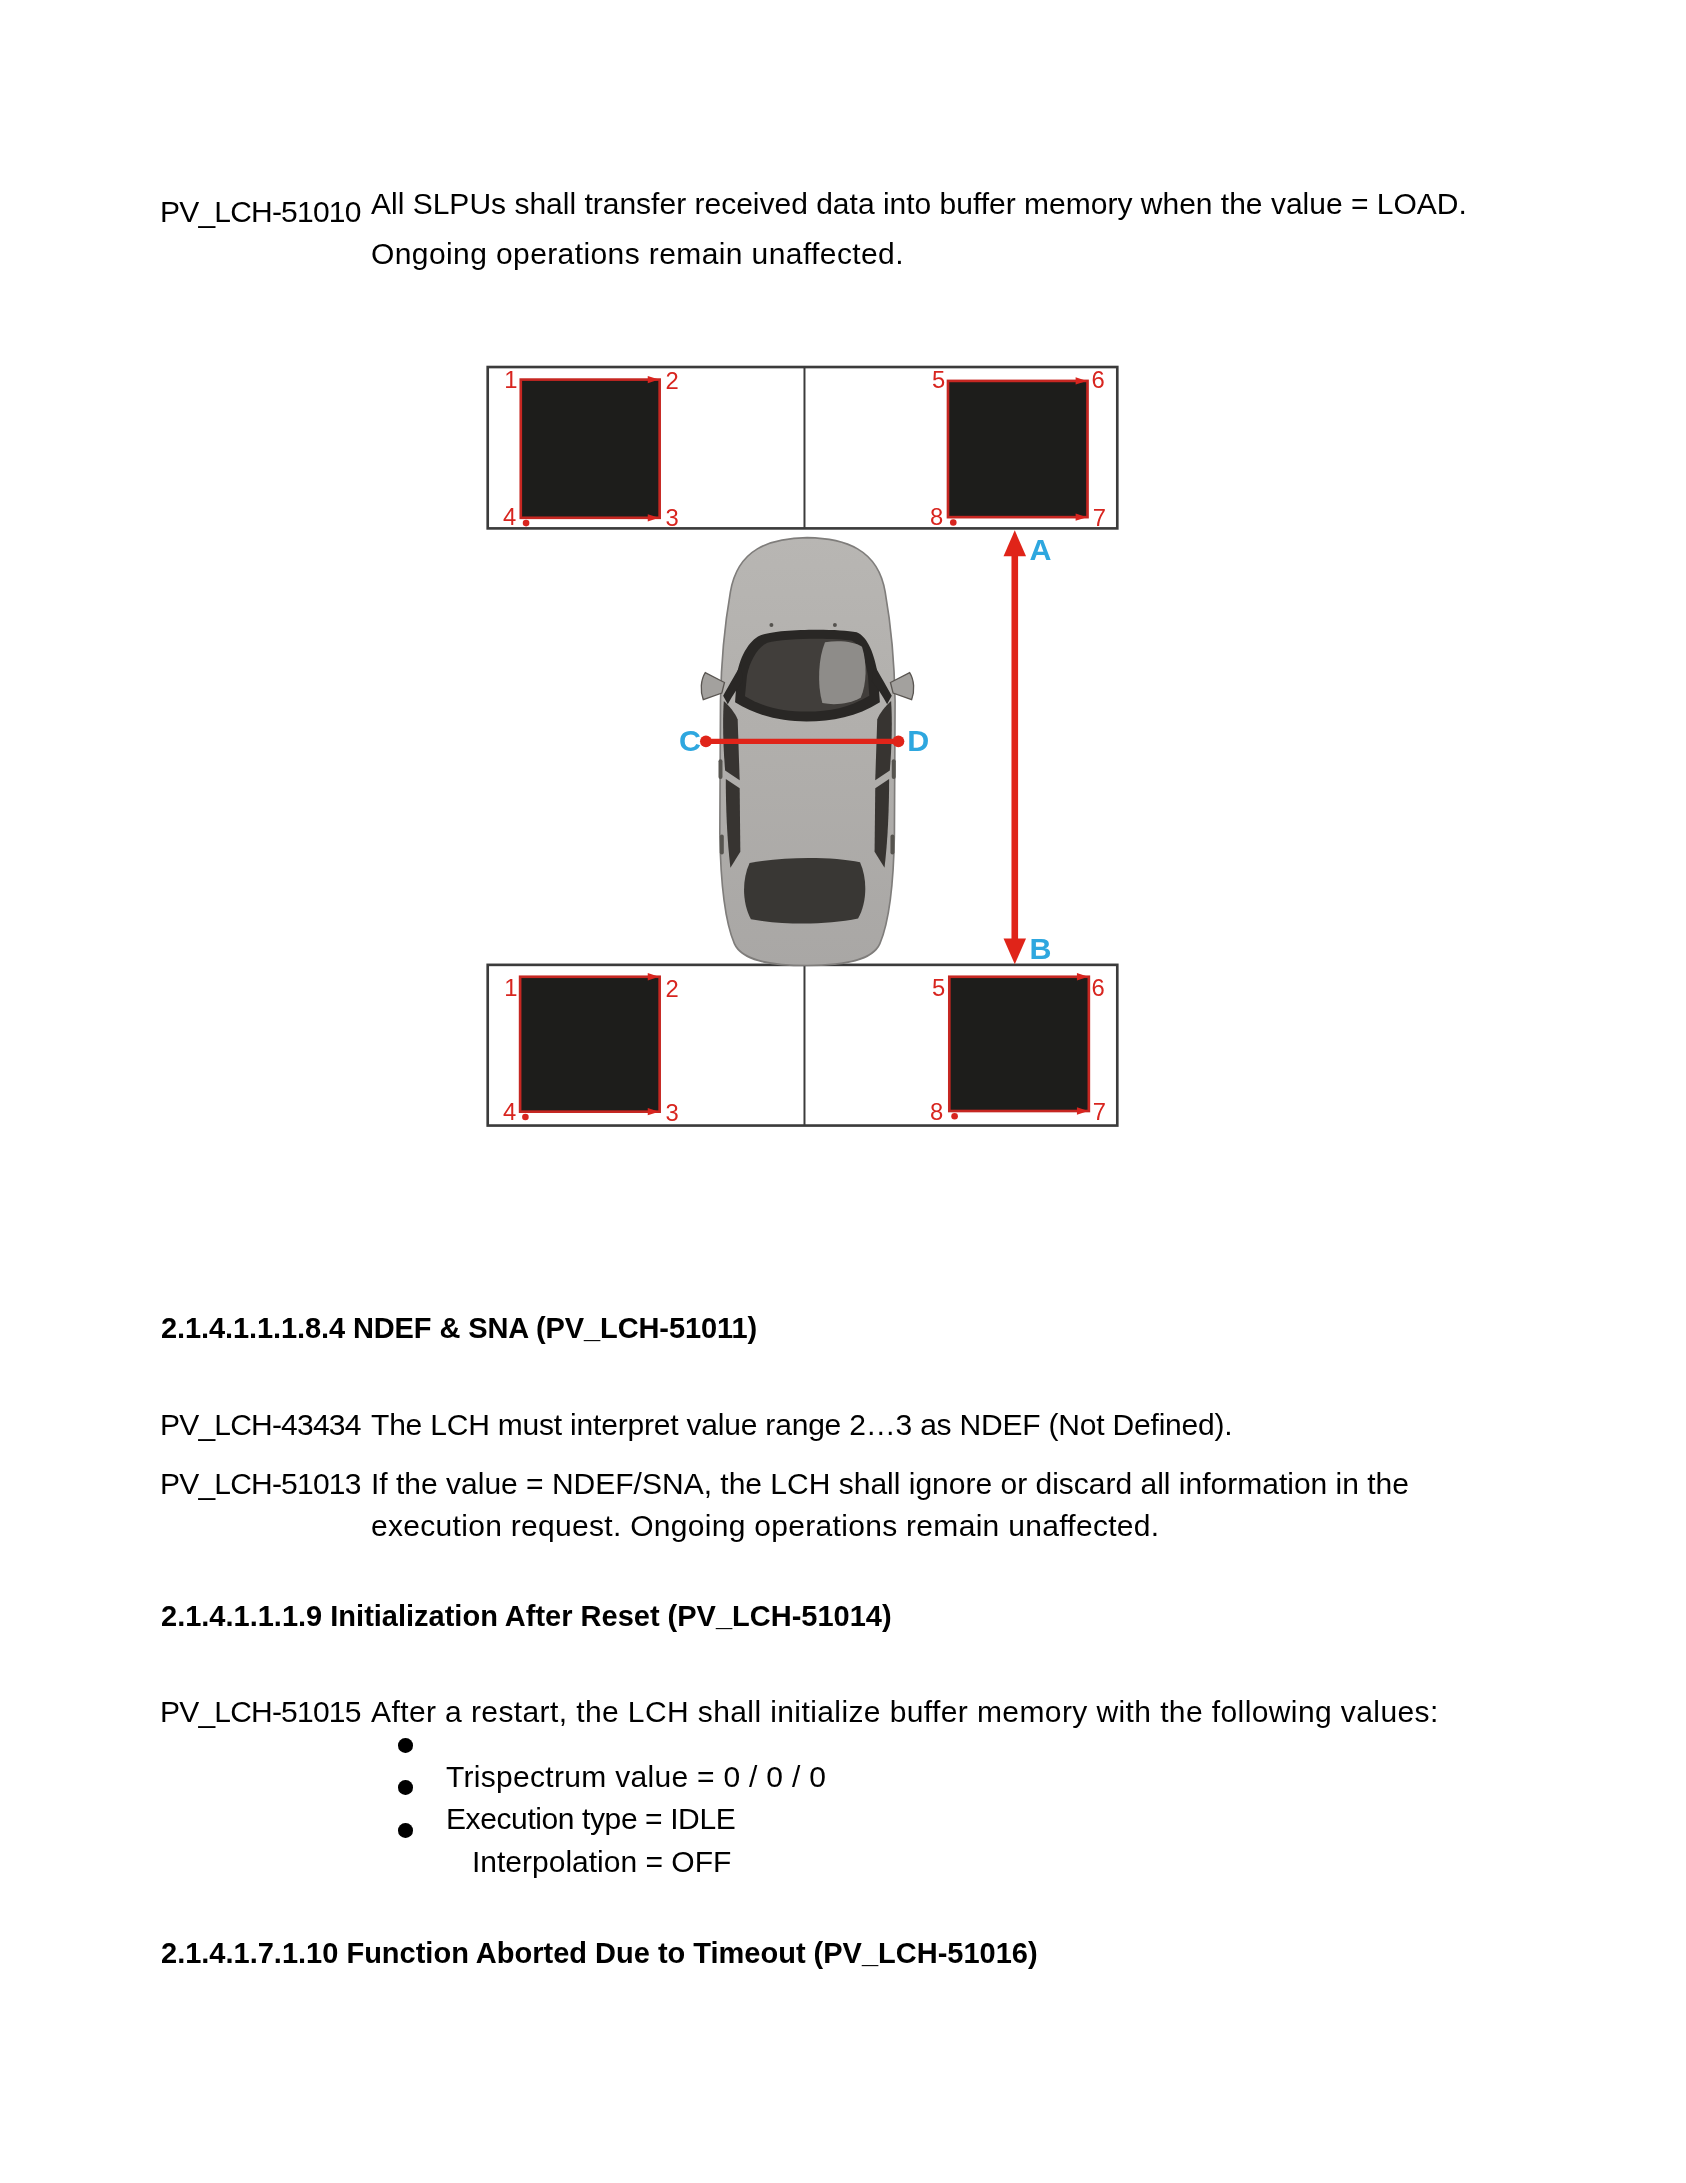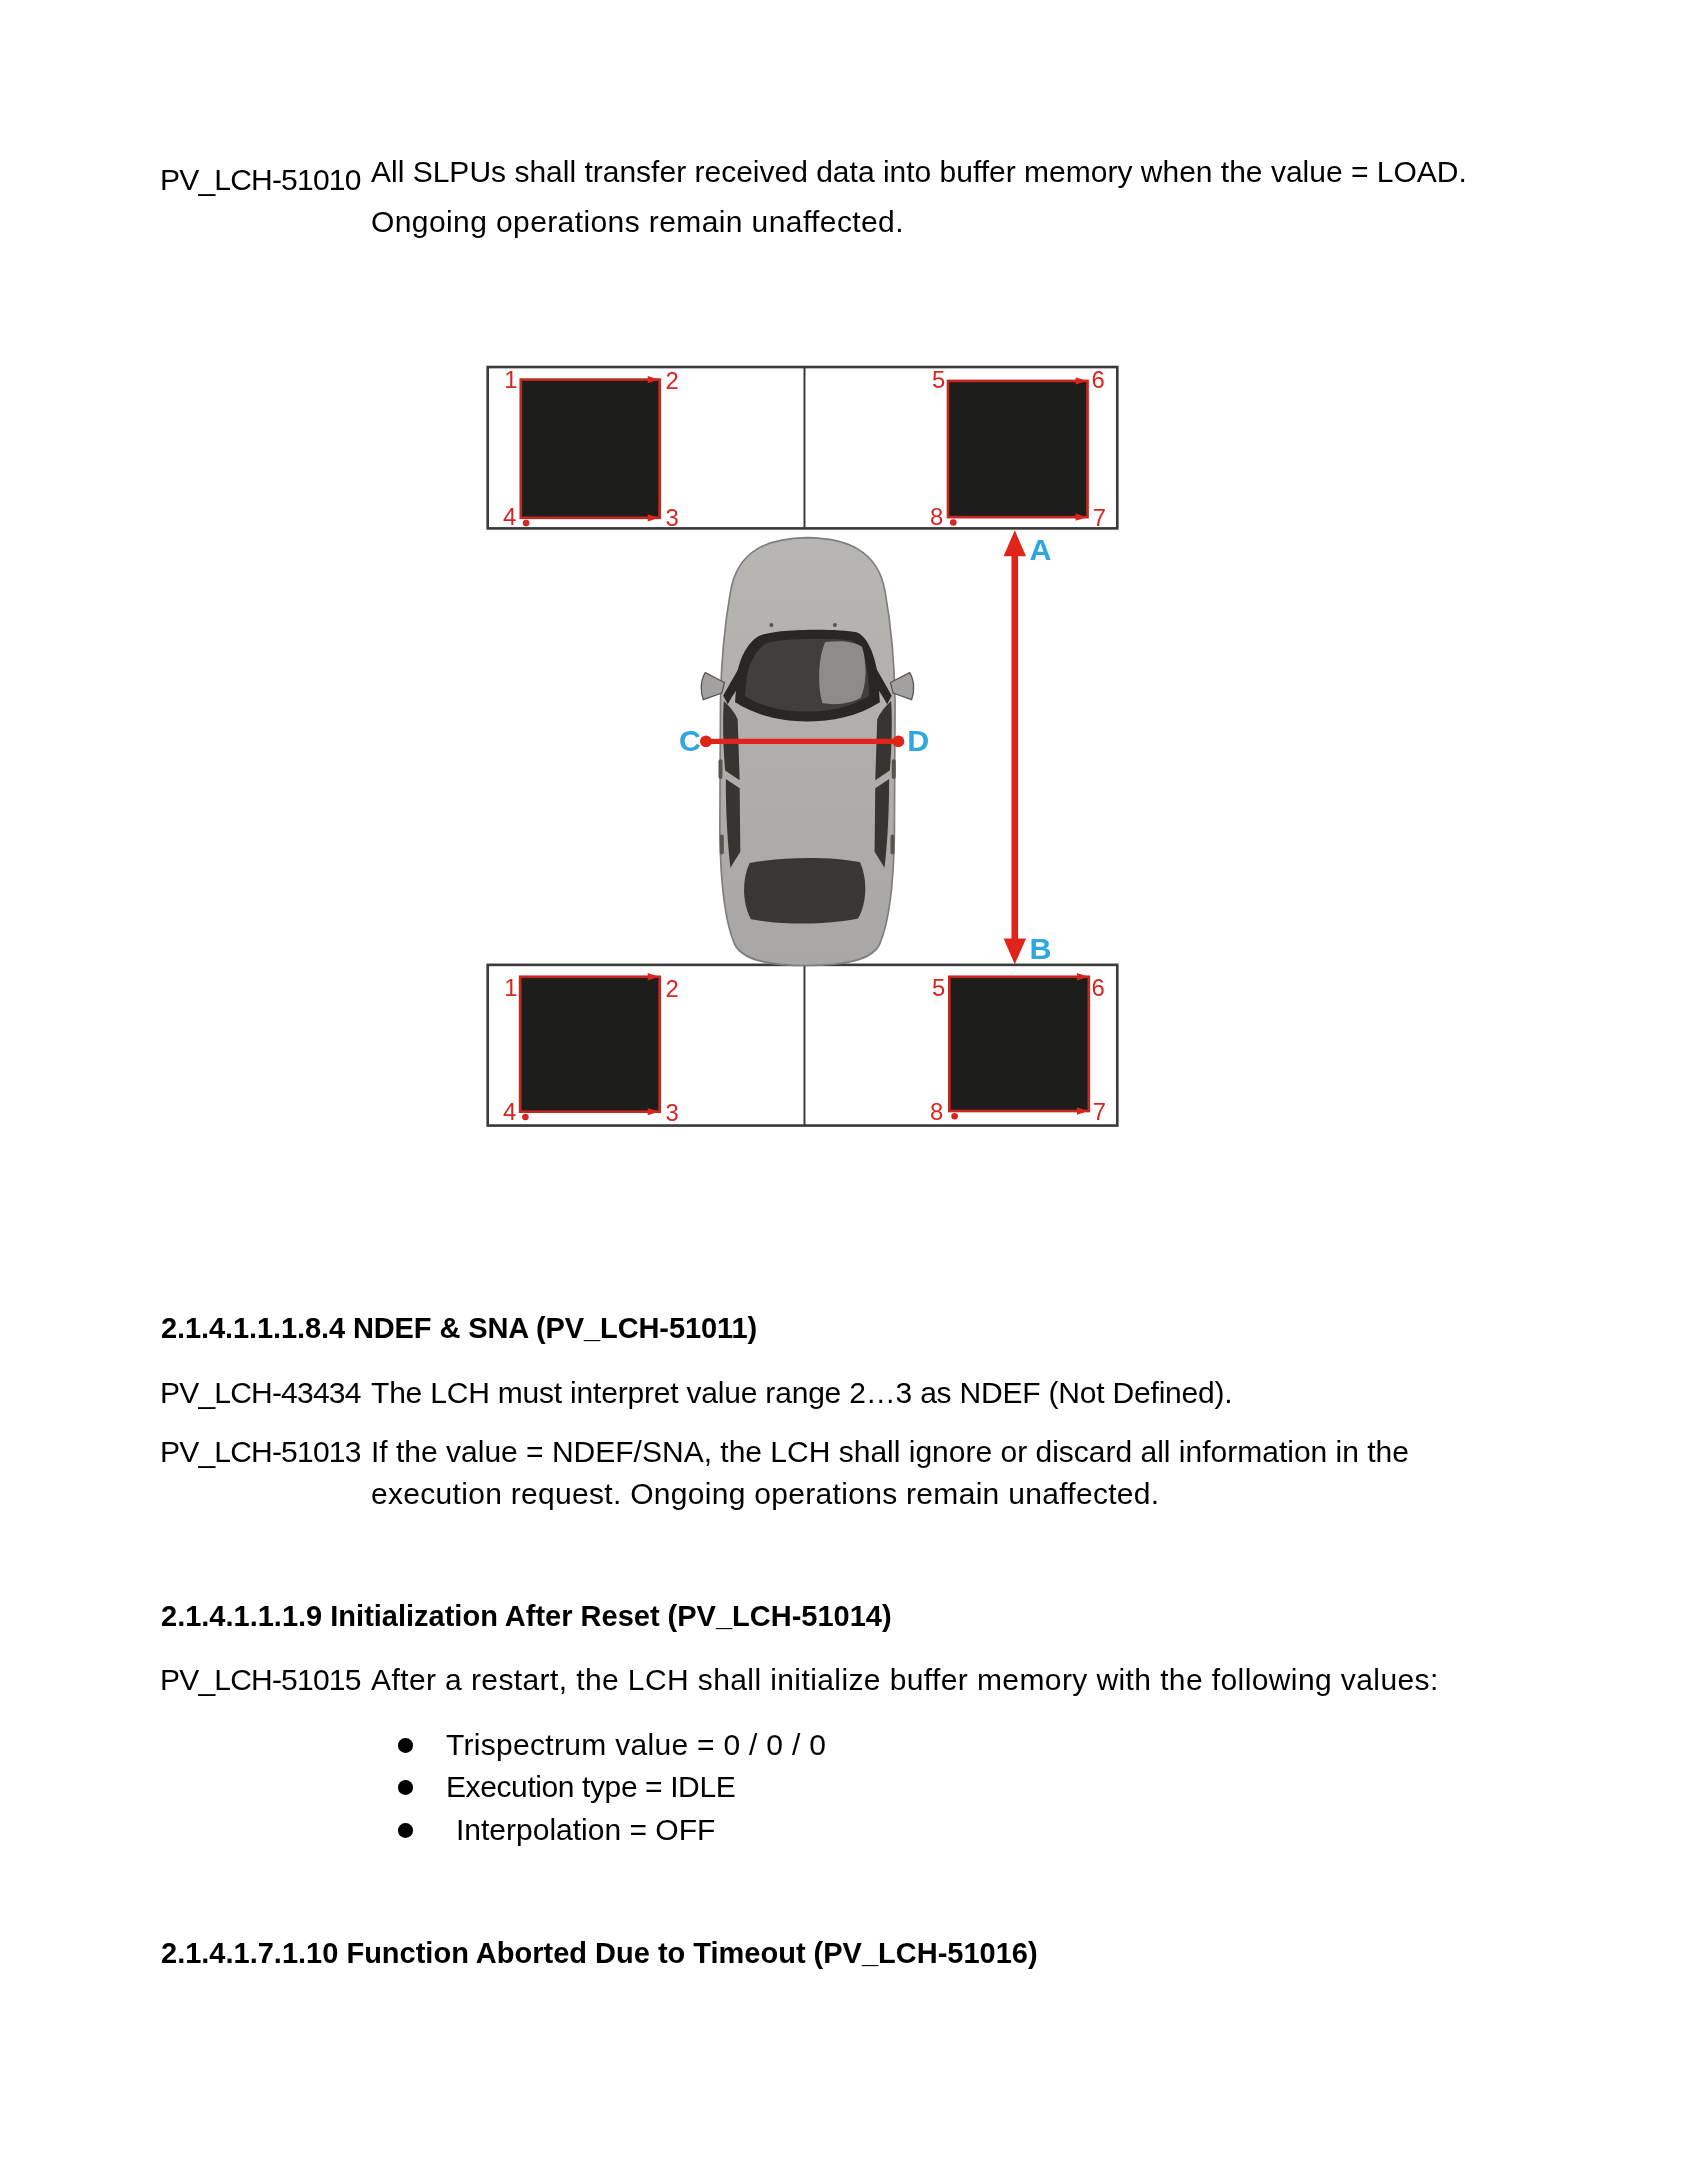--- a/index.html
+++ b/index.html
@@ -1,18 +1,18 @@
 <!DOCTYPE html>
 <html style="font-size:10.6px"><head>
 <meta charset="utf-8">
 <style>
   html,body{margin:0;padding:0;}
   body{width:1687px;height:2183px;background:#ffffff;position:relative;
        font-family:"Liberation Sans",sans-serif;color:#000;}
-  .ln{position:absolute;white-space:nowrap;font-size:30px;line-height:1;}
+  .ln{position:absolute;white-space:nowrap;font-size:30px;line-height:1;margin-top:32px;}
   .hd{position:absolute;white-space:nowrap;font-size:29px;font-weight:700;line-height:1;text-align:right;}
   .fig{position:absolute;left:0;top:0;}
 </style>
 </head>
 <body>
 
 <div>
   <div class="ln" style="left:160px;top:165px;letter-spacing:-0.8px;">PV_LCH-51010</div>
   <div class="ln" style="left:371px;top:157px;">All SLPUs shall transfer received data into buffer memory when the value = LOAD.</div>
   <div class="ln" style="left:371px;top:207px;letter-spacing:0.4px;">Ongoing operations remain unaffected.</div>
@@ -202,17 +202,17 @@
   <div class="ln" style="left:160px;top:1665px;letter-spacing:-0.8px;">PV_LCH-51015</div>
   <div class="ln" style="left:371px;top:1665px;letter-spacing:0.4px;">After a restart, the LCH shall initialize buffer memory with the following values:</div>
 </div>
 
 <div>
   <div style="position:absolute;left:398px;top:1738px;width:14.6px;height:14.6px;border-radius:50%;background:#000;"></div>
   <div class="ln" style="left:446px;top:1730px;letter-spacing:0.3px;">Trispectrum value = 0 / 0 / 0</div>
   <div style="position:absolute;left:398px;top:1780px;width:14.6px;height:14.6px;border-radius:50%;background:#000;"></div>
   <div class="ln" style="left:446px;top:1772px;letter-spacing:-0.4px;">Execution type = IDLE</div>
   <div style="position:absolute;left:398px;top:1823px;width:14.6px;height:14.6px;border-radius:50%;background:#000;"></div>
-  <div class="ln" style="left:456px;top:1815px;">Interpolation = OFF</div>
+  <div class="ln" style="left:472px;top:1815px;">Interpolation = OFF</div>
 </div>
 
 <div class="hd" style="left:161px;top:1939px;">2.1.4.1.7.1.10 Function Aborted Due to Timeout (PV_LCH-51016)</div>
 
 
 </body></html>

